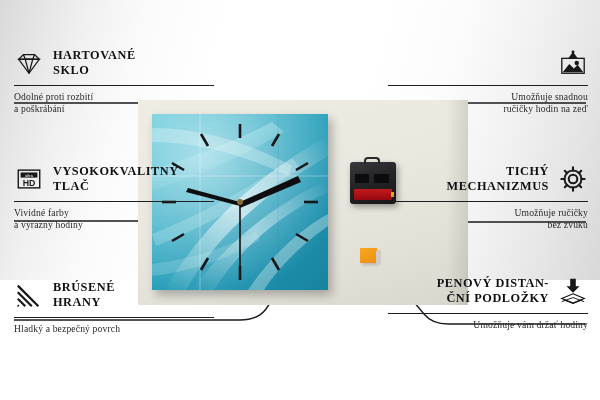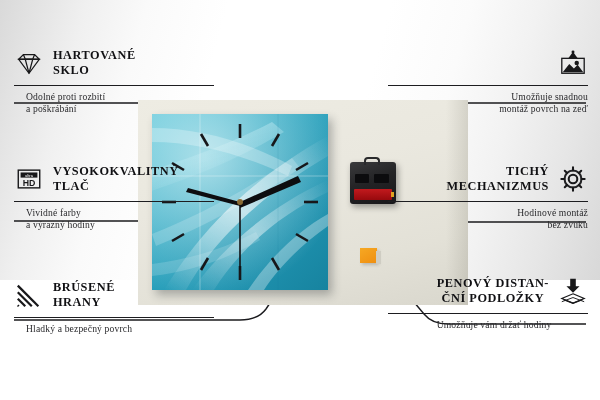--- a/index.html
+++ b/index.html
@@ -51,30 +51,29 @@
     background: #1d1d20;
     margin: 5px 0 5px 0;
     width: 100%;
   }
   .fdesc {
     font-family: "Liberation Serif", serif;
     font-size: 9.6px;
     line-height: 12.2px;
     color: #2a2a2d;
     letter-spacing: 0.15px;
-    margin-left: 12px;
   }
 
   
   #f-glass   { top: 46px;  }
   #f-print   { top: 162px; }
   #f-edges   { top: 278px; }
   #f-holder  { top: 46px;  }
   #f-mech    { top: 162px; }
-  #f-foam    { top: 274px; text-align: center; }
+  #f-foam    { top: 274px; }
 
   
   #photo {
     position: absolute;
     left: 138px; top: 100px;
     width: 330px; height: 205px;
     overflow: hidden;
   }
   #wall {
     position: absolute; inset: 0;
@@ -336,21 +335,21 @@
           <path d="M15,3 L10,10 L20,10 Z" fill="#18181a" stroke="none"></path>
           <circle cx="15" cy="3.2" r="1.6" fill="#18181a" stroke="none"></circle>
           <path d="M4,25 L11,16 L16,21 L20,17 L26,25 Z" fill="#18181a" stroke="none"></path>
           <circle cx="19" cy="15" r="2.4" fill="#18181a" stroke="none"></circle>
         </svg>
       </span>
     </div>
     <div class="rule"></div>
     <div class="fdesc">
       <span>Umožňuje snadnou</span><br>
-      <span>montáž povrch na zeď</span>
+      <span>ručičky hodin na zeď</span>
     </div>
   </div>
 
   <div class="feature right" id="f-mech">
     <div class="fhead">
       <span class="ficon">
         <svg viewBox="0 0 30 30" width="28" height="28" fill="none" stroke="#18181a" stroke-width="2.2" stroke-linecap="round">
           <circle cx="15" cy="15" r="4.6"></circle>
           <path d="M15,2.5 v3.4 M15,24.1 v3.4 M2.5,15 h3.4 M24.1,15 h3.4
                    M6.2,6.2 l2.4,2.4 M21.4,21.4 l2.4,2.4
@@ -358,21 +357,21 @@
           <path d="M8.6,8.6 A9,9 0 0,1 21.4,8.6 A9,9 0 0,1 21.4,21.4 A9,9 0 0,1 8.6,21.4 A9,9 0 0,1 8.6,8.6" stroke-opacity="0.95"></path>
         </svg>
       </span>
       <span class="ftitle">
         <span>TICHÝ</span><br>
         <span>MECHANIZMUS</span>
       </span>
     </div>
     <div class="rule"></div>
     <div class="fdesc">
-      <span>Hodinové montáž</span><br>
+      <span>Umožňuje ručičky</span><br>
       <span>bez zvuku</span>
     </div>
   </div>
 
   <div class="feature right" id="f-foam">
     <div class="fhead">
       <span class="ficon">
         <svg viewBox="0 0 30 30" width="28" height="28" fill="none" stroke="#18181a" stroke-width="1.3">
           <path d="M12,2 h6 v8 h4 l-7,7 l-7,-7 h4 Z" fill="#18181a" stroke="none"></path>
           <path d="M15,18 L27,23 L15,28 L3,23 Z"></path>

